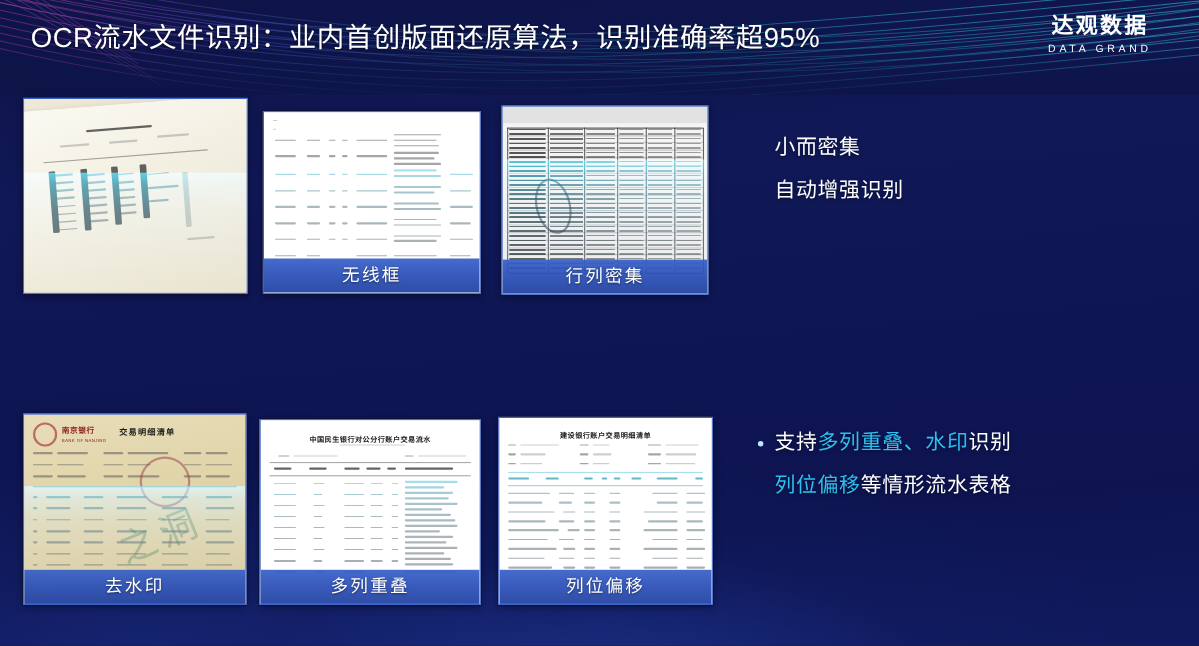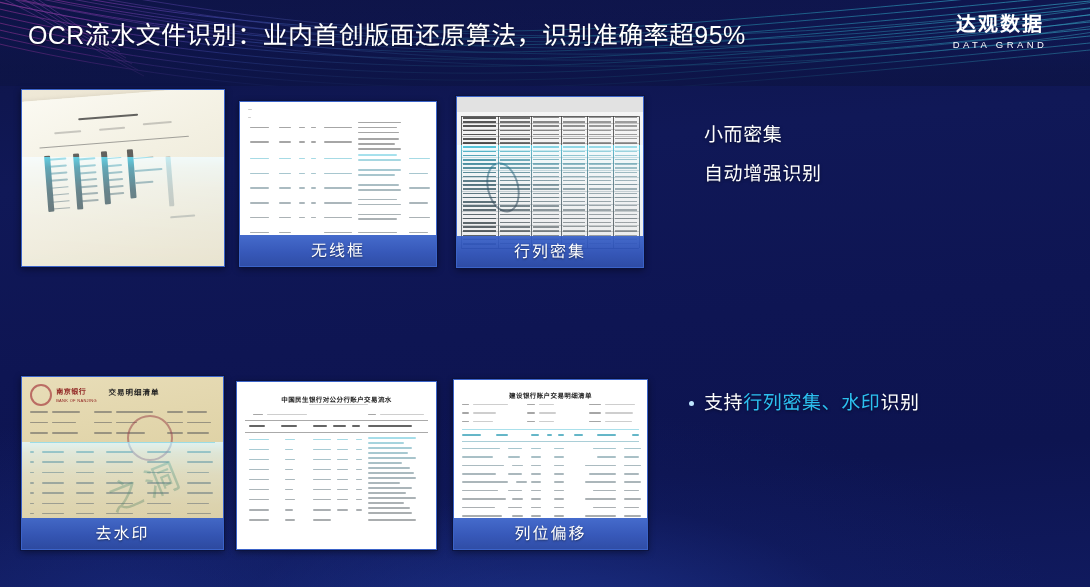--- a/index.html
+++ b/index.html
@@ -607,20 +607,21 @@
         <div class="line" style="left:66%; top:75%; width:21%;"></div>
         <div class="line" style="left:66%; top:78%; width:22%;"></div>
 
         <div class="line" style="left:6%;  top:82%; width:10%;"></div>
         <div class="line" style="left:24%; top:82%; width:5%;"></div>
         <div class="line" style="left:38%; top:82%; width:9%;"></div>
         <div class="line" style="left:66%; top:82%; width:24%;"></div>
       </div>
       <div class="scan mid"></div>
     </div>
+    <div class="caption">多列重叠</div>
   </div>
 
   <div class="thumb" style="left:453px; top:379px; width:195px; height:171px;">
     <div class="doc">
       <div class="paper p-white"></div>
       <div class="doc-title" style="top:6%;">建设银行账户交易明细清单</div>
       <div class="line" style="left:4%; top:14%; width:4%;"></div>
       <div class="line faint" style="left:10%; top:14%; width:18%;"></div>
       <div class="line" style="left:38%; top:14%; width:4%;"></div>
       <div class="line faint" style="left:44%; top:14%; width:8%;"></div>
@@ -724,18 +725,21 @@
     </div>
 
     <div class="cont">
       <span>自动增强识别</span>
     </div>
   </div>
 
   <div class="bullets group2" style="left:688px; top:383px; width:390px;">
 
     <div class="item">
-      <span>支持</span><span class="hl">行列密集、水印</span><span>识别</span>
-    </div>
-
+      <span>支持</span><span class="hl">多列重叠、水印</span><span>识别</span>
+    </div>
+
+    <div class="cont">
+      <span class="hl">列位偏移</span><span>等情形流水表格</span>
+    </div>
   </div>
 
 </div>
 
 </body></html>

